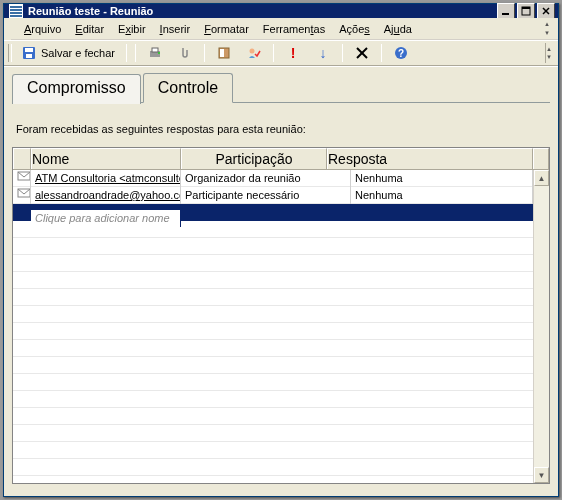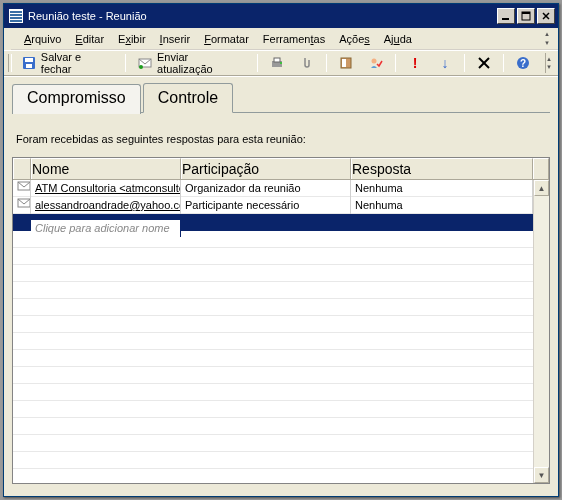--- a/index.html
+++ b/index.html
@@ -16,27 +16,27 @@
     width: 556px;
     height: 494px;
     margin: 3px;
     background: #ece9d8;
     border: 1px solid #003c74;
     box-shadow: 1px 1px 2px rgba(0,0,0,0.5);
     display: flex;
     flex-direction: column;
   }
   .titlebar {
-    height: 24px;
+    height: 14px;
     background: linear-gradient(to bottom, #4a6fc7 0%, #2d5bbf 10%, #0a246a 100%);
     background: #0a246a;
     color: #fff;
     display: flex;
     align-items: center;
-    font-weight: normal;
+    font-weight: bold;
     padding: 0 2px;
   }
   .titlebar-icon {
     width: 16px; height: 16px;
     margin: 0 4px 0 2px;
     display: inline-flex;
     align-items: center;
     justify-content: center;
   }
   .titlebar-text { flex: 1; font-size: 11px; }
@@ -175,21 +175,21 @@
     border-right: 1px solid #aca899;
     border-top: 1px solid #fff;
     border-left: 1px solid #fff;
     padding: 2px 0;
     font-size: 14px;
     overflow: hidden;
     white-space: nowrap;
   }
   .gh-icon { width: 18px; }
   .gh-name { width: 150px; }
-  .gh-part { width: 170px; }
+  .gh-part { width: 146px; text-align: center; }
   .gh-resp { flex: 1; }
   .gh-scroll { width: 16px; border-right: none; background: #ece9d8; }
   .grid-body {
     flex: 1;
     position: relative;
     display: flex;
   }
   .rows {
     flex: 1;
     background: repeating-linear-gradient(
@@ -318,30 +318,20 @@
       <span class="icon">
           <svg width="14" height="14">
             <rect x="1" y="1" width="12" height="12" fill="#3a6ecb" rx="1"></rect>
             <rect x="3" y="2" width="8" height="4" fill="#fff"></rect>
             <rect x="4" y="8" width="6" height="4" fill="#fff"></rect>
           </svg>
         </span>
       <span>Salvar e fechar</span>
     </div>
     <div class="tb-sep"></div>
-    <div class="tb-btn">
-      <span class="icon">
-          <svg width="14" height="14">
-            <rect x="1" y="3" width="12" height="8" fill="#fff" stroke="#888"></rect>
-            <polyline points="1,3 7,8 13,3" fill="none" stroke="#888"></polyline>
-            <circle cx="3" cy="11" r="2" fill="#1e9e1e"></circle>
-          </svg>
-        </span>
-      <span>Enviar atualização</span>
-    </div>
     <div class="tb-sep"></div>
     <div class="tb-btn">
         <span class="icon">
           <svg width="14" height="14">
             <rect x="2" y="5" width="10" height="6" fill="#999"></rect>
             <rect x="4" y="2" width="6" height="4" fill="#fff" stroke="#666"></rect>
             <circle cx="11" cy="7" r="1" fill="#2c2"></circle>
           </svg>
         </span>
       </div>

